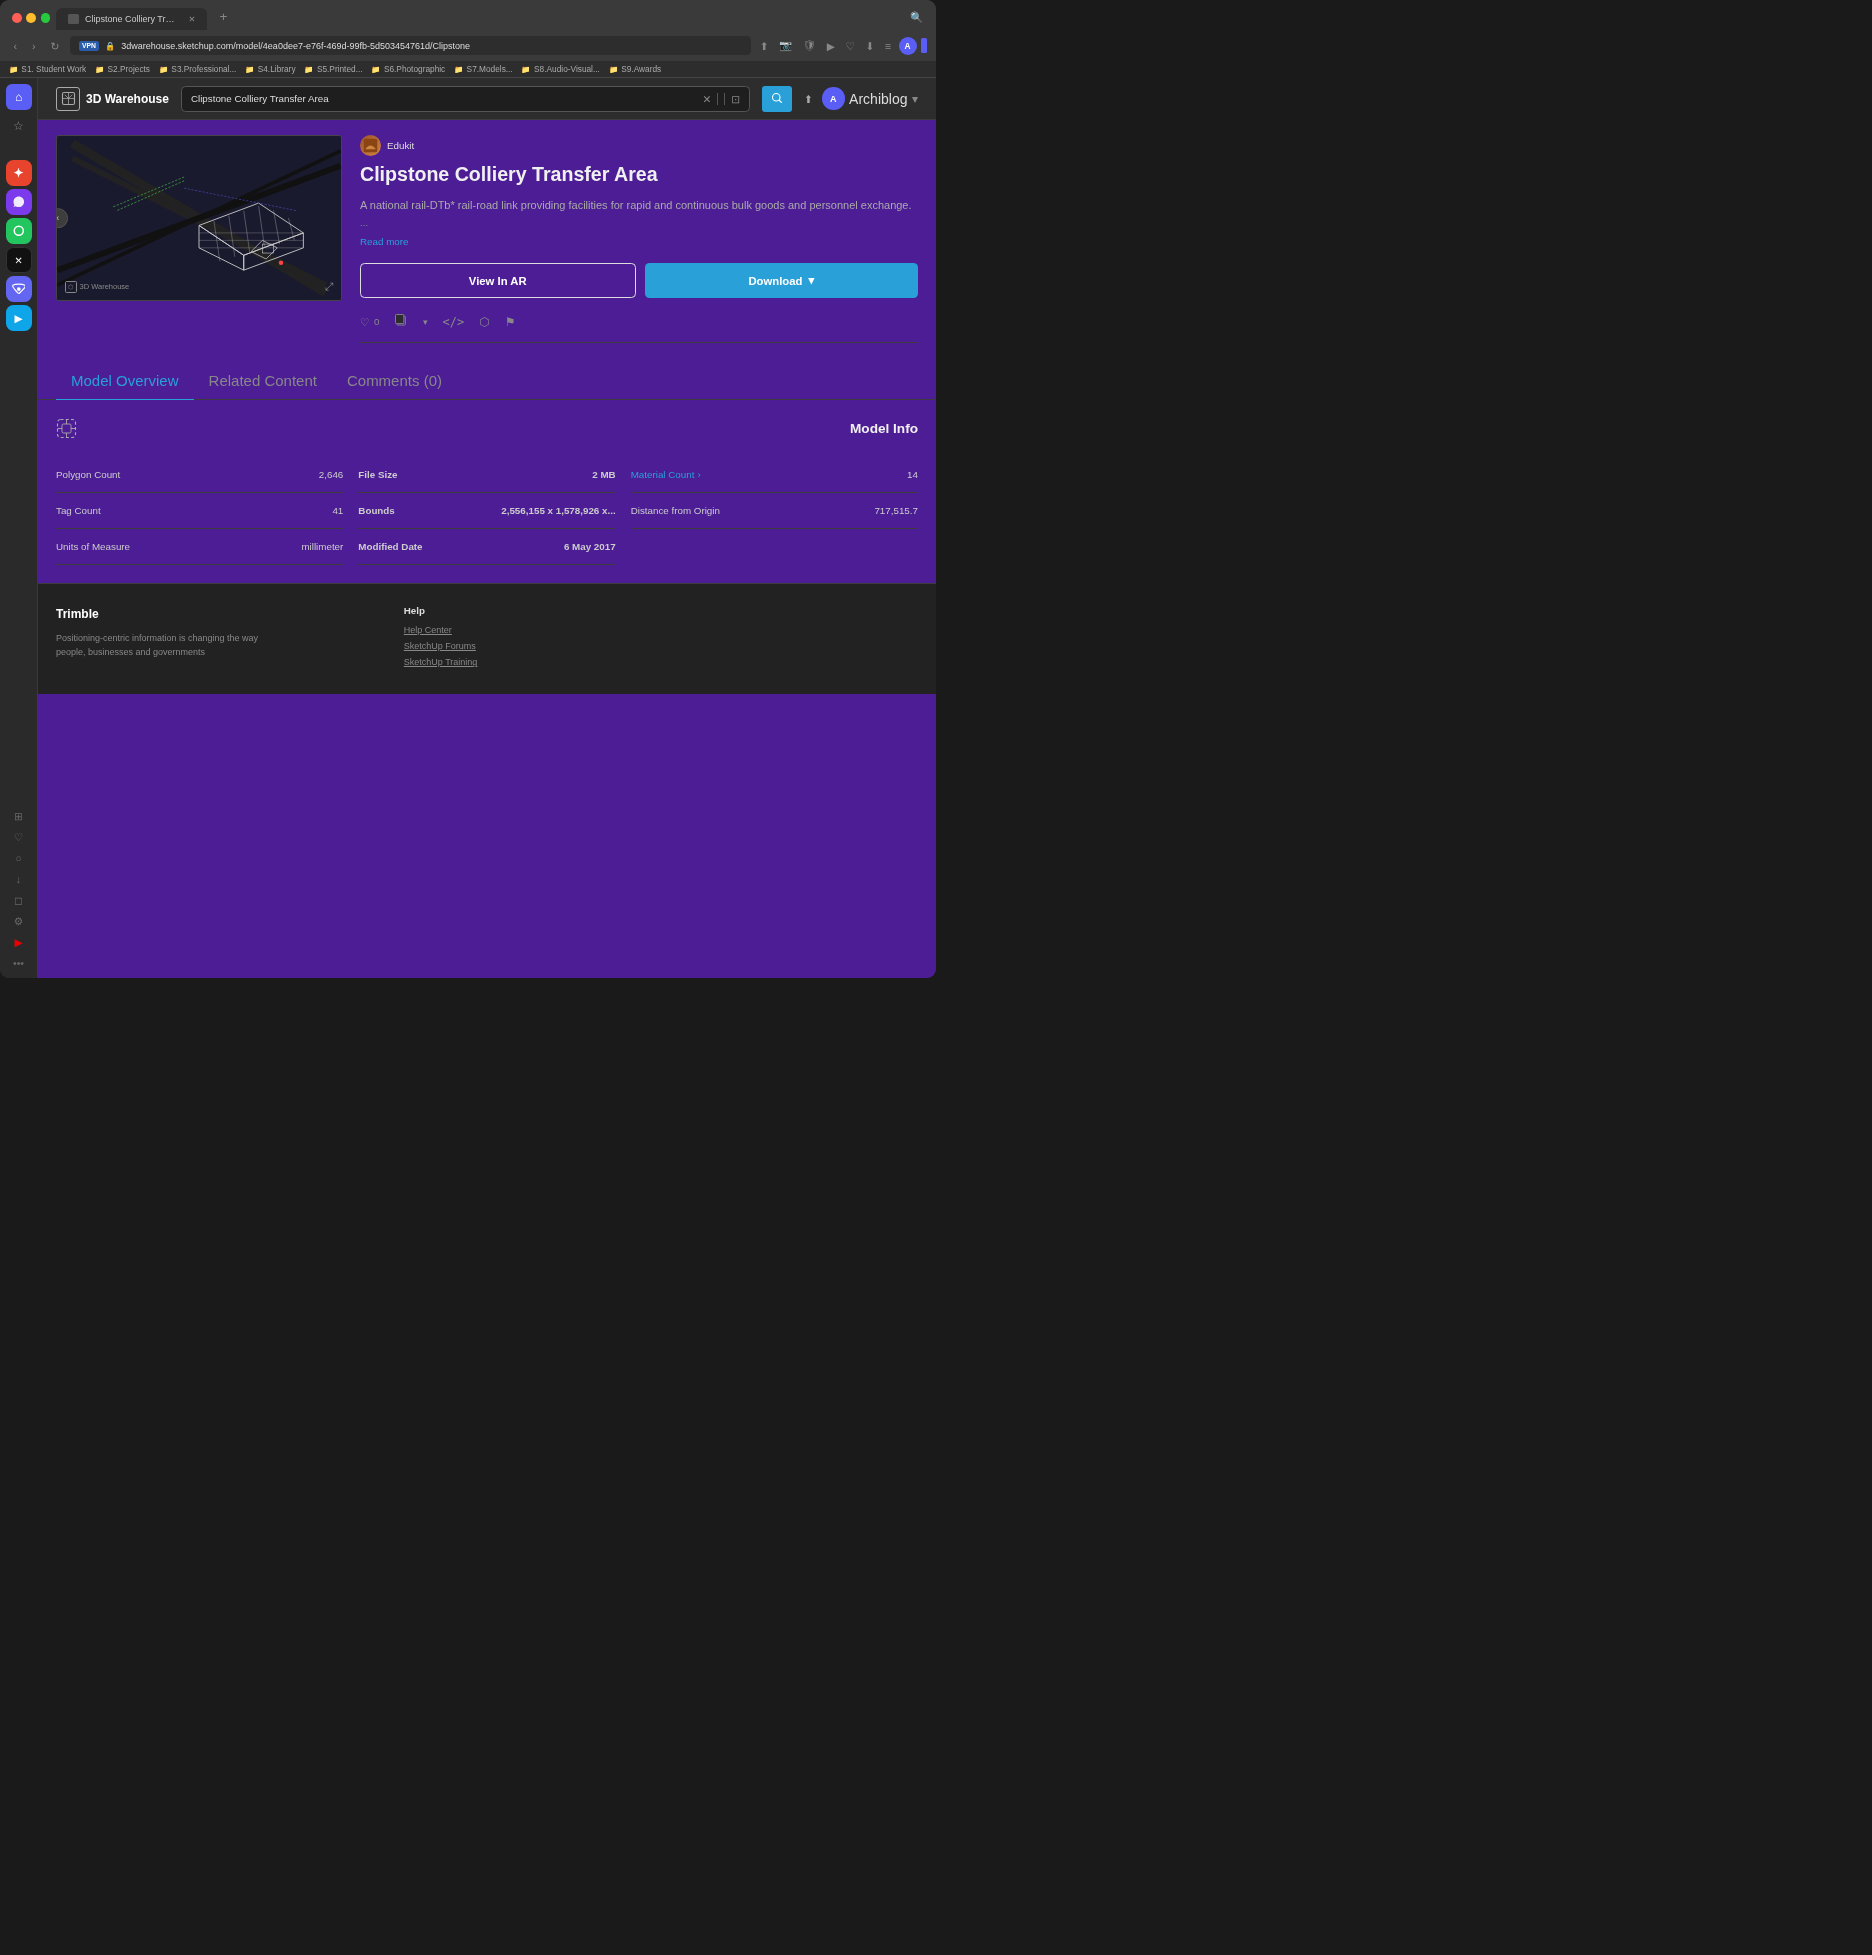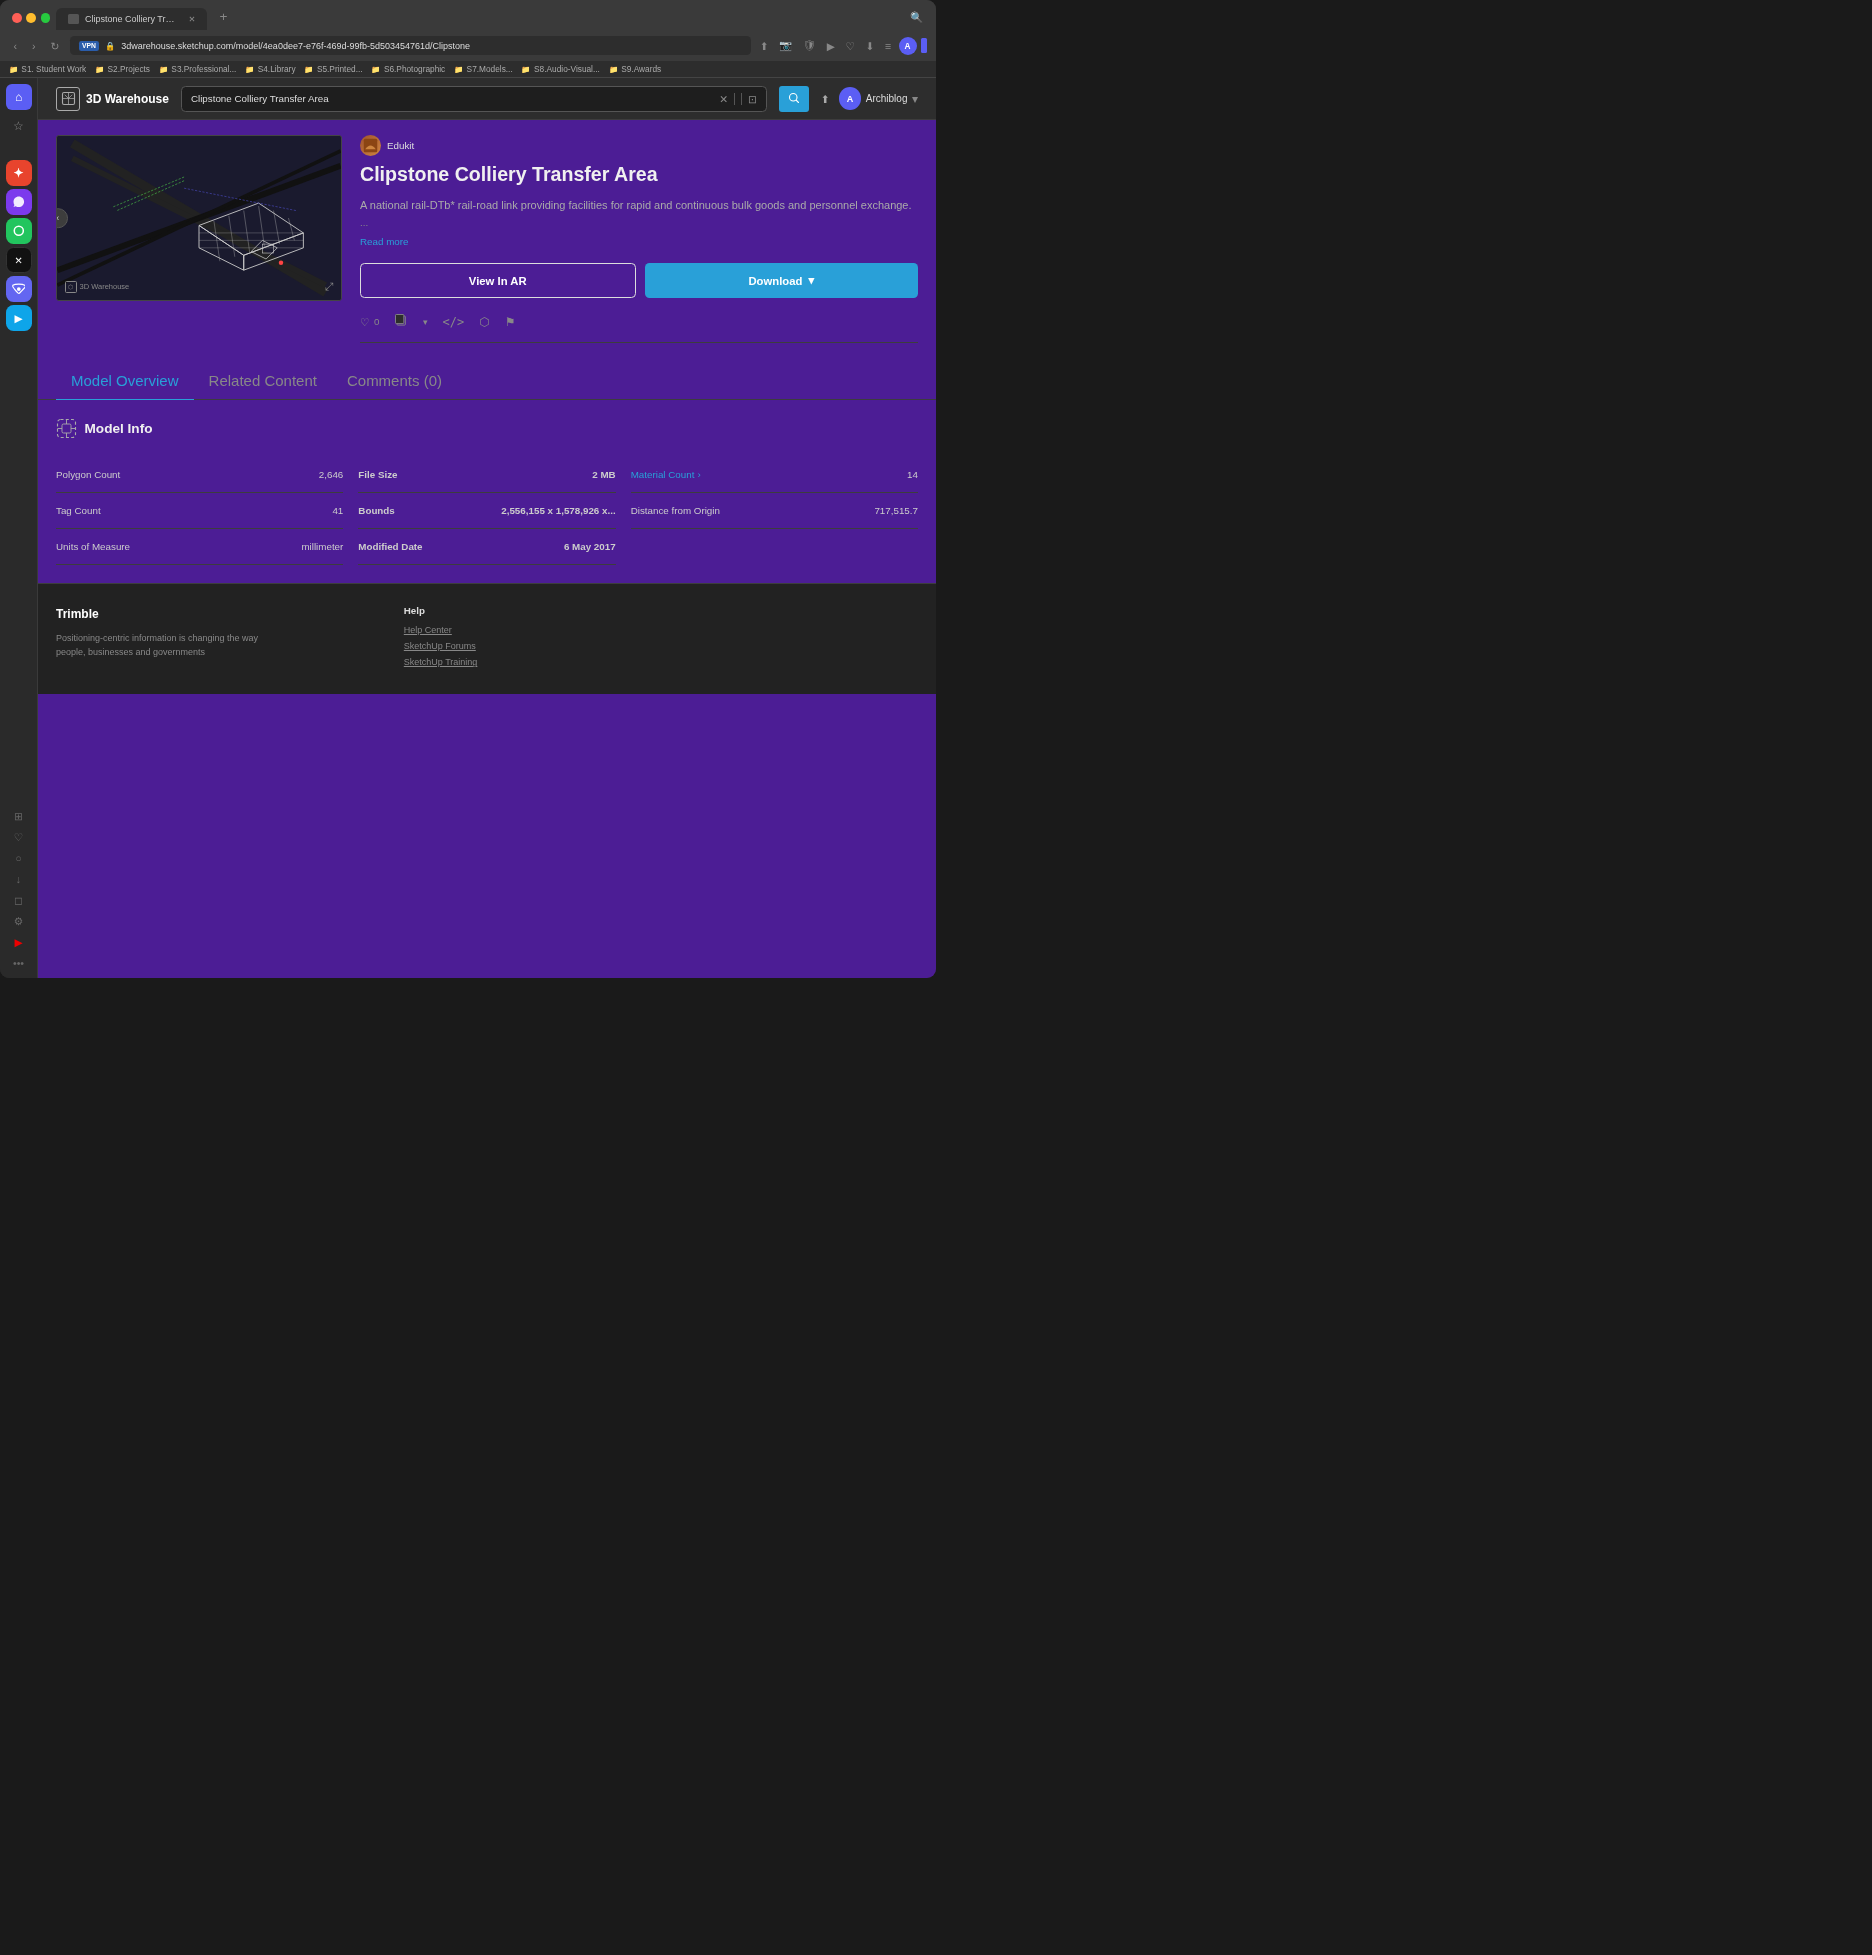--- a/index.html
+++ b/index.html
@@ -322,21 +322,21 @@
       border-radius: 50%;
       display: flex;
       align-items: center;
       justify-content: center;
       font-size: 9px;
       color: white;
       font-weight: bold;
     }
 
     .wh-user-name {
-      font-size: 10px;
+      font-size: 14px;
       color: #ddd;
     }
 
     
     .model-area {
       padding: 15px 18px;
       display: flex;
       gap: 18px;
     }
 
@@ -560,20 +560,21 @@
     }
 
     .section-title {
       display: flex;
       align-items: center;
       gap: 7.5px;
       font-size: 13.6px;
       font-weight: 600;
       color: #f0f0f0;
       margin-bottom: 18px;
+      justify-content: space-between;
     }
 
     .info-row-label {
       font-size: 9.8px;
       color: #ccc;
     }
 
     .info-row-value {
       font-size: 9.8px;
       color: #ccc;

